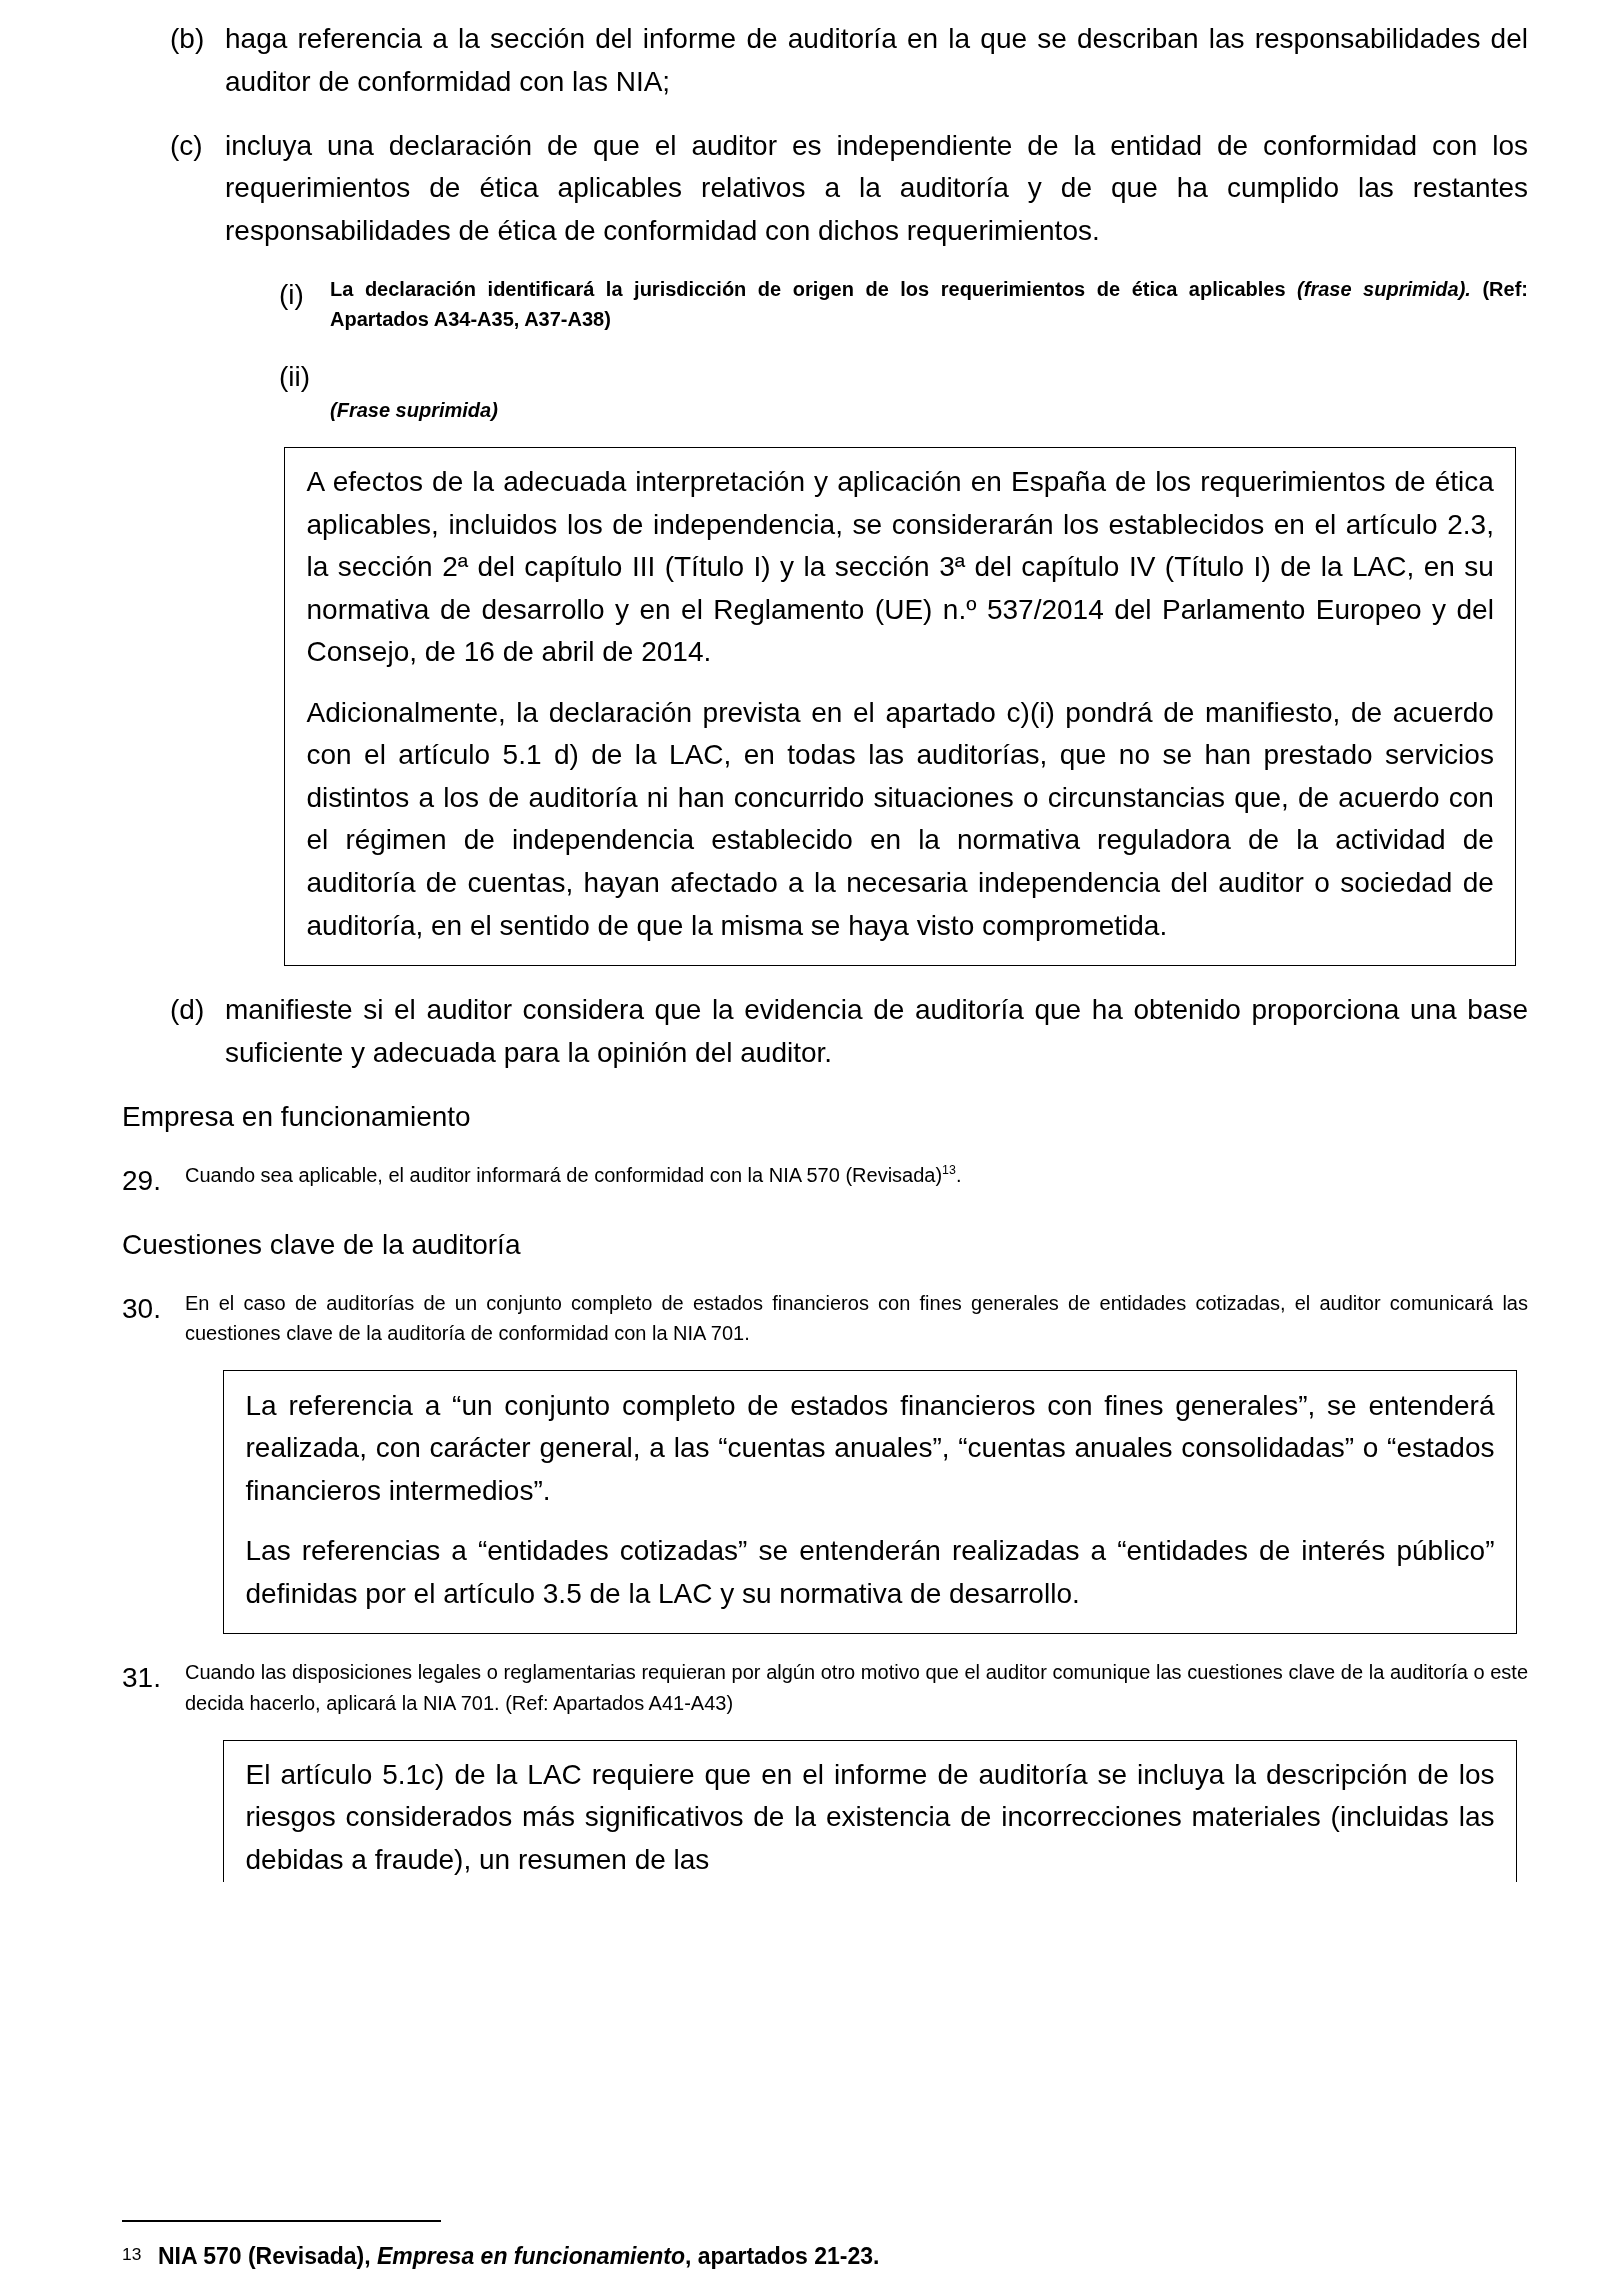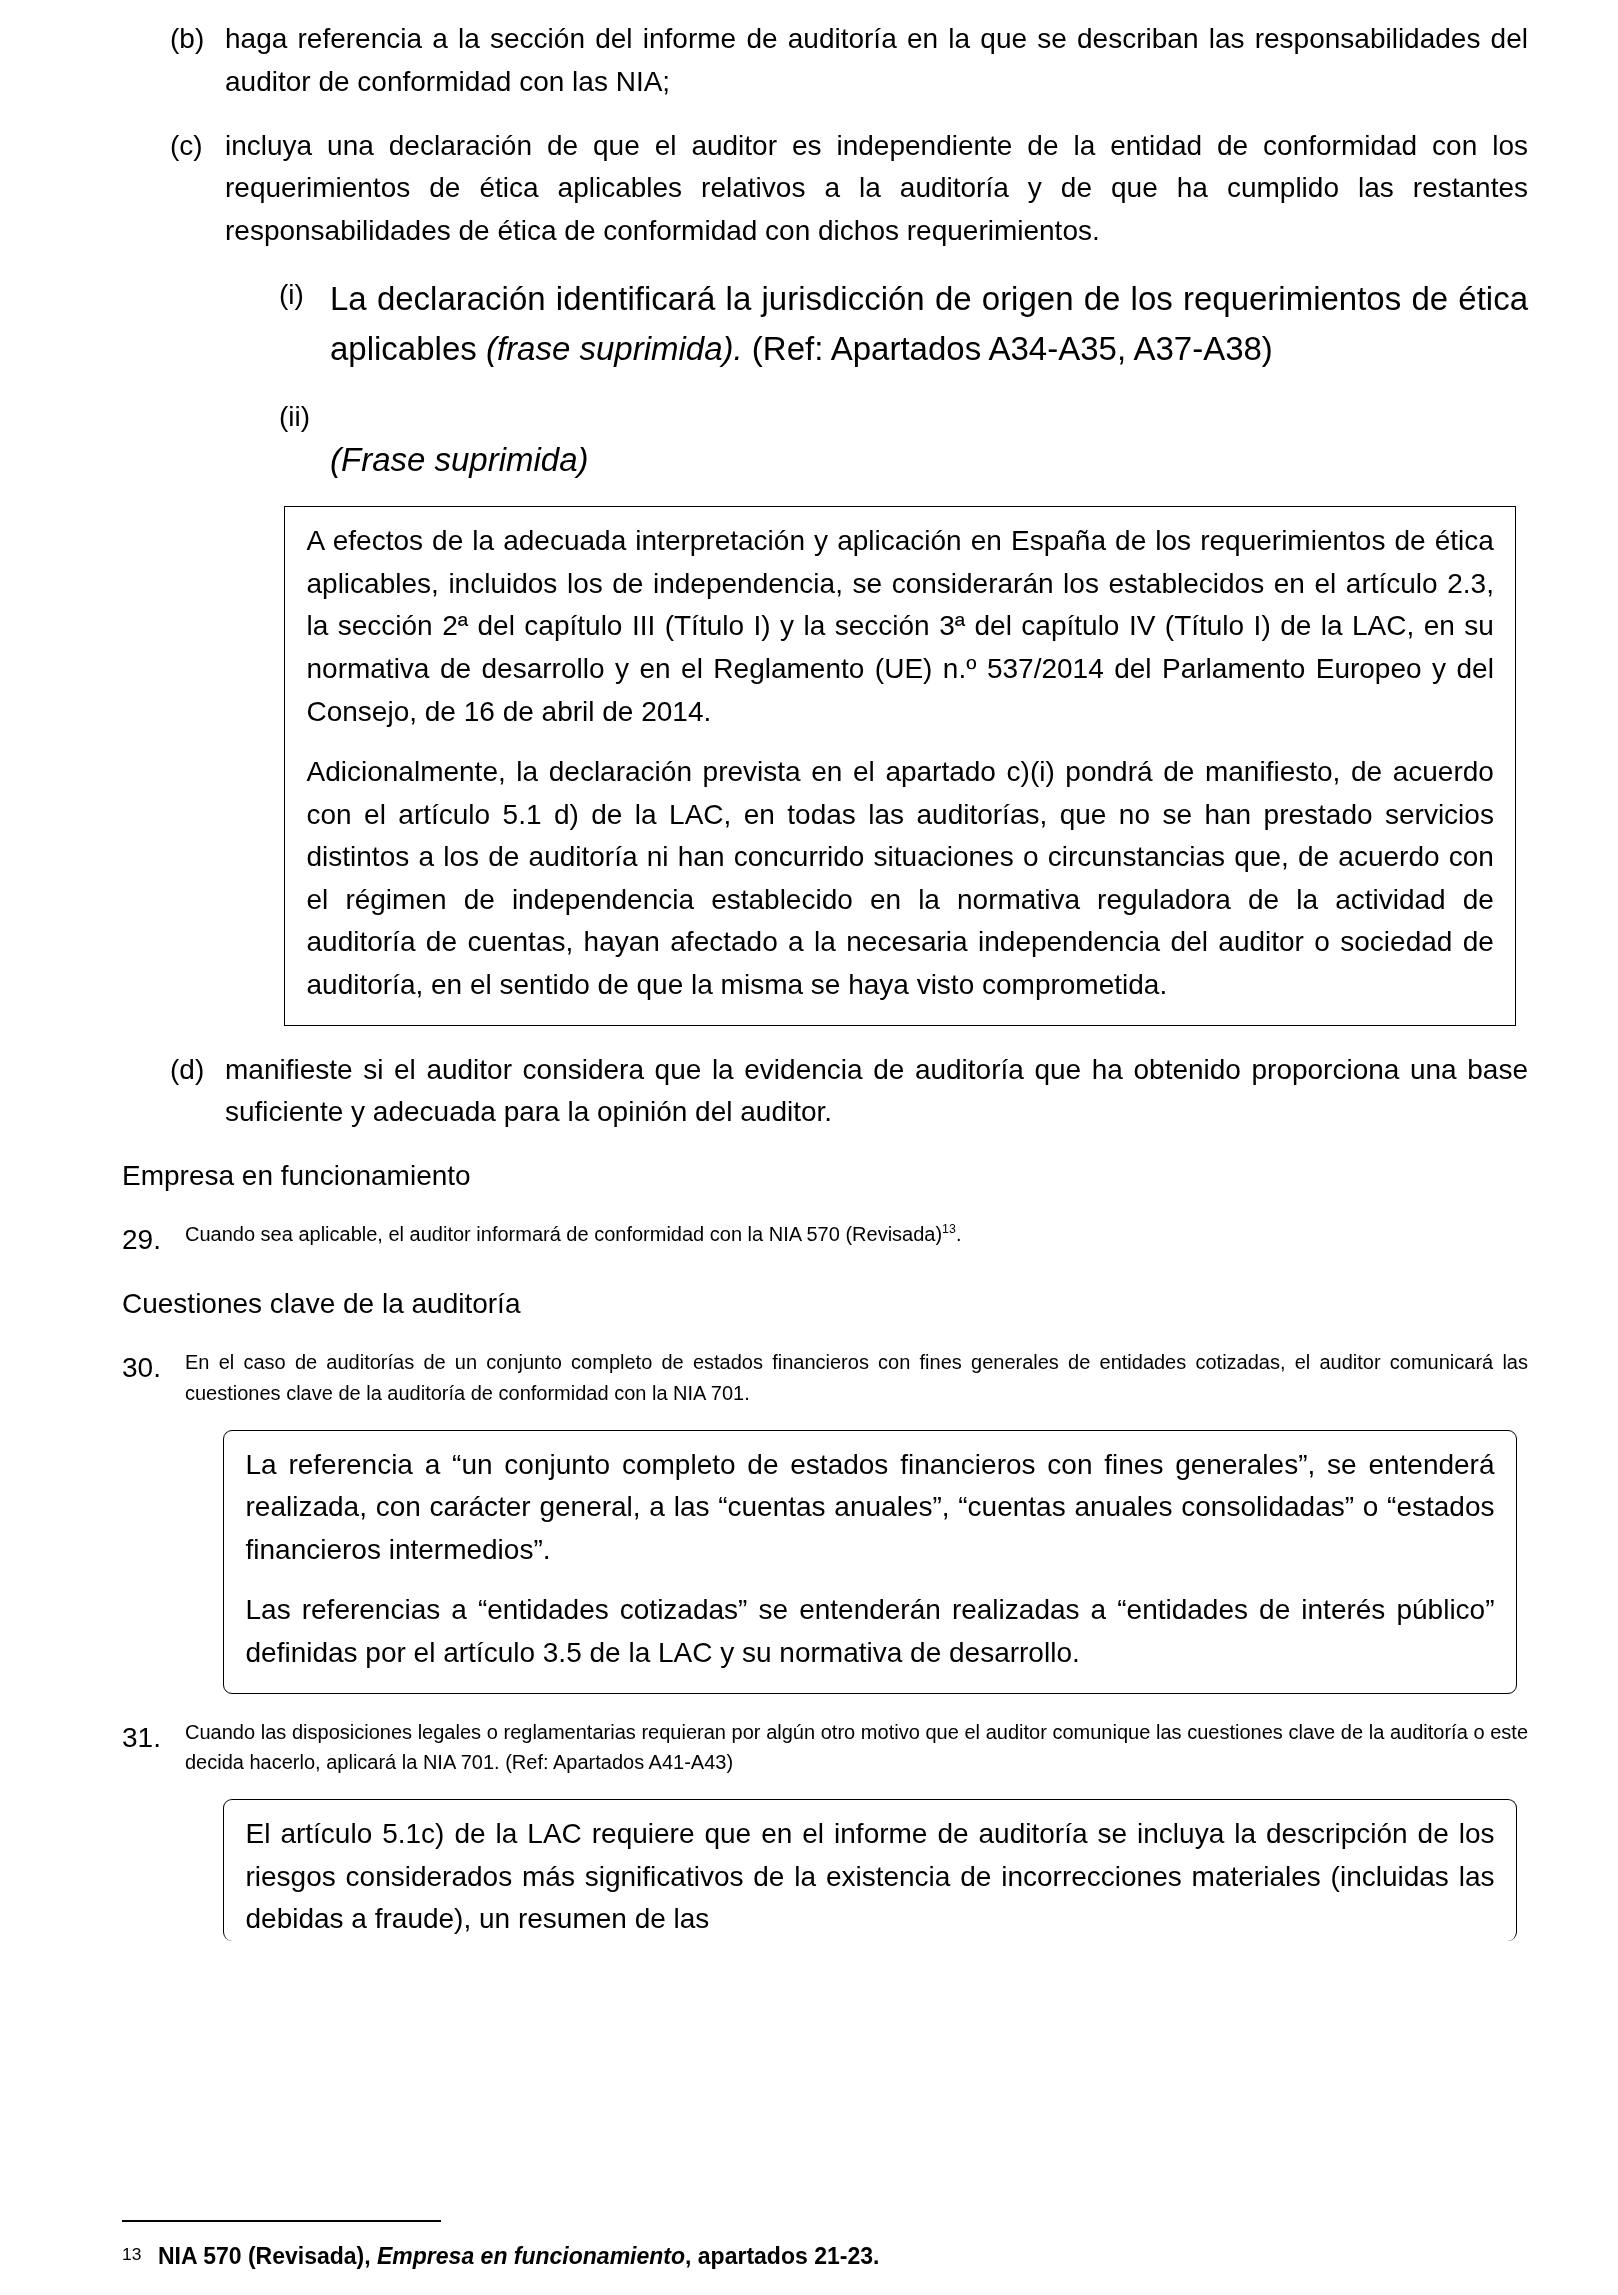--- a/index.html
+++ b/index.html
@@ -51,23 +51,24 @@
     padding-left: 157px;
   }
   .roman .marker {
     flex: 0 0 auto;
     width: 51px;
     font-size: 28px;
     line-height: 1.52;
   }
   .roman .body {
     flex: 1 1 auto;
-    font-size: 33px;
-    line-height: 1.52;
-    text-align: justify;
+    font-size: 20px;
+    line-height: 1.52;
+    text-align: justify;
+    font-weight: bold;
   }
   .roman .body.noj {
     text-align: left;
     margin-top: 39px;
   }
 
   
   .numbered {
     display: flex;
     margin: 0 0 21.5px 0;
@@ -103,21 +104,20 @@
     padding: 13.2px 21.5px 6.6px 21.5px;
     margin: 3.3px 0 23px 0;
   }
   .callout.indent-deep {
     margin-left: 162px;
     margin-right: 11.6px;
   }
   .callout.indent-mid {
     margin-left: 101px;
     margin-right: 11px;
-    border-radius: 9px;
   }
   .callout.truncated {
     border-bottom: none;
     padding-bottom: 0;
     margin-bottom: 0;
   }
   .callout p {
     font-size: 28px;
     line-height: 1.52;
     text-align: justify;

